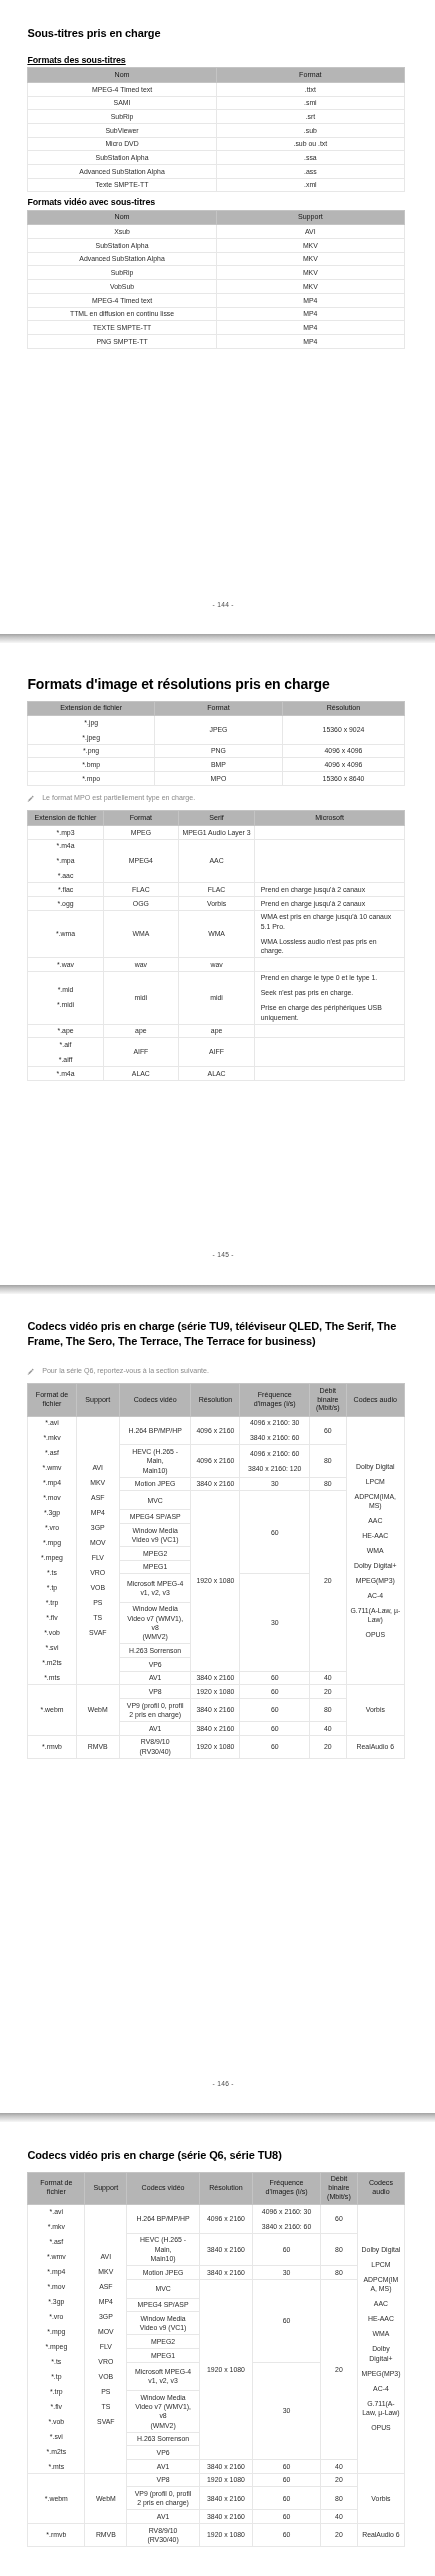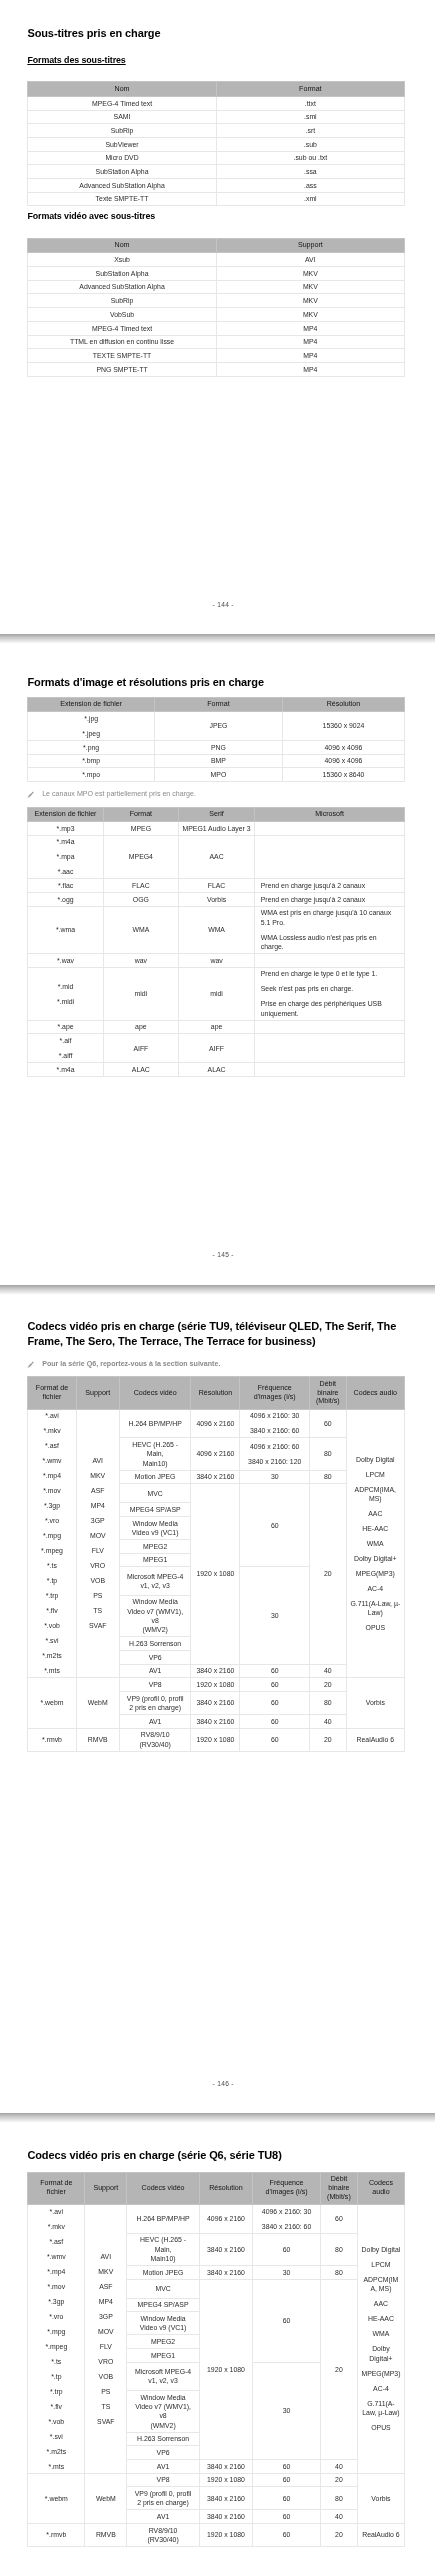--- a/index.html
+++ b/index.html
@@ -5,27 +5,27 @@
   html,body{margin:0;padding:0;background:#ffffff;}
   body{width:436px;font-family:"Liberation Sans","DejaVu Sans",sans-serif;color:#2b2b2b;}
   .page{position:relative;box-sizing:border-box;padding-left:27.4px;padding-right:31px;overflow:hidden;background:#fff;}
   .p1{height:634px;padding-top:26px;}
   .p2{height:642px;padding-top:32px;}
   .p3{height:819px;padding-top:25px;}
   .p4{height:634px;padding-top:26px;}
   .sep{height:8px;background:linear-gradient(180deg,#a2a2a2 0%,#c6c6c6 40%,#efefef 100%);border-bottom:0.6px solid #f3f3f3;}
   .h2{font-size:11px;font-weight:700;line-height:1.38;color:#000;letter-spacing:-0.1px;}
   .h3{font-size:8.9px;font-weight:700;line-height:1.3;color:#000;letter-spacing:-0.1px;}
-  .p2 .h3{font-size:11px;}
-  .mt-table{margin-top:15px;}
+  .p2 .h3{font-size:14px;}
+  .mt-table{margin-top:1px;}
   .mt-h3{margin-top:5px;}
   .p2 .first-h3{margin-top:0;}
   .p2 .mt-table{margin-top:7.4px;}
   .note{display:flex;align-items:center;gap:7.4px;color:#8a8a8a;font-size:7.1px;line-height:1.3;margin-top:8px;}
-  .p3 .note{margin-top:11px;font-weight:bold;}
+  .p3 .note{margin-top:18px;}
   .note-icon{flex:0 0 auto;display:inline-block;width:7.4px;height:7.4px;}
   .note-icon svg{width:7.4px;height:7.4px;fill:#9a9a9a;display:block;}
   table{width:100%;border-collapse:collapse;table-layout:fixed;border:0.6px solid #dcdcdc;}
   th{background:#b5b5b5;color:#141414;font-weight:400;font-size:7.1px;line-height:1.25;
      padding:2.3px 2.9px;text-align:center;vertical-align:middle;border:0.6px solid #c4c4c4;white-space:pre-line;}
   td{border:0.6px solid #e7e7e7;padding:1.7px 3.4px;font-size:6.9px;line-height:1.35;color:#2b2b2b;
      text-align:center;vertical-align:middle;white-space:pre-line;word-wrap:break-word;}
   td.left{text-align:left;padding-left:5.7px;padding-right:6.9px;}
   .li+.li{margin-top:5.7px;}
   .pagenum{position:absolute;left:27.4px;right:17px;text-align:center;font-size:6.6px;color:#4a4a4a;letter-spacing:0.3px;}
@@ -186,21 +186,21 @@
             </tr>
           </tbody>
         </table>
       </div>
     <div class="note">
       <span class="note-icon">
         <svg viewBox="0 0 24 24">
             <path d="M3.2 17.3 2.5 21c-.1.4.2.7.6.6l3.7-.7L3.2 17.3zM4 16.2l3.8 3.8L17.9 9.9l-3.8-3.8L4 16.2zM21.2 6.6c.5-.5.5-1.3 0-1.8l-2-2c-.5-.5-1.3-.5-1.8 0l-2.3 2.3 3.8 3.8 2.3-2.3z"></path>
           </svg>
       </span>
-      <span class="note-text">Le canaux MPO est partiellement pris en charge.</span>
+      <span class="note-text">Le format MPO est partiellement type en charge.</span>
     </div>
     <div class="mt-table">
         <table>
           <colgroup>
             <col style="width: 20%;">
             <col style="width: 20%;">
             <col style="width: 20.2%;">
             <col style="width: 39.8%;">
           </colgroup>
           <thead>

